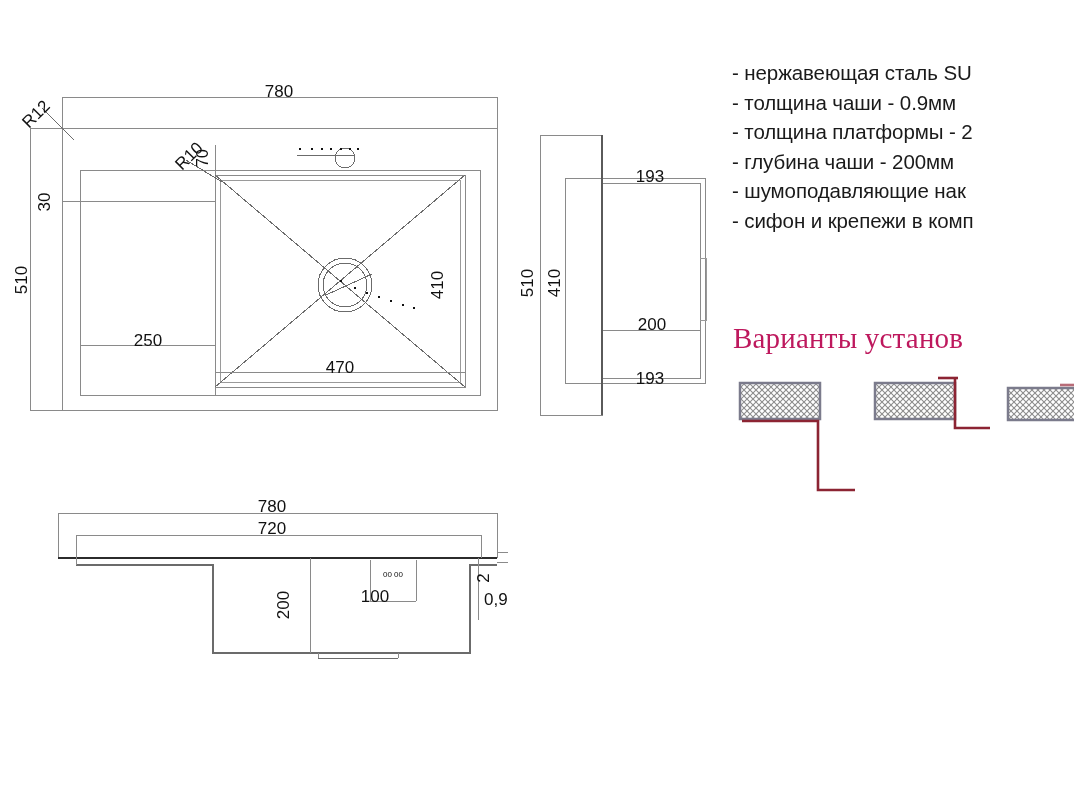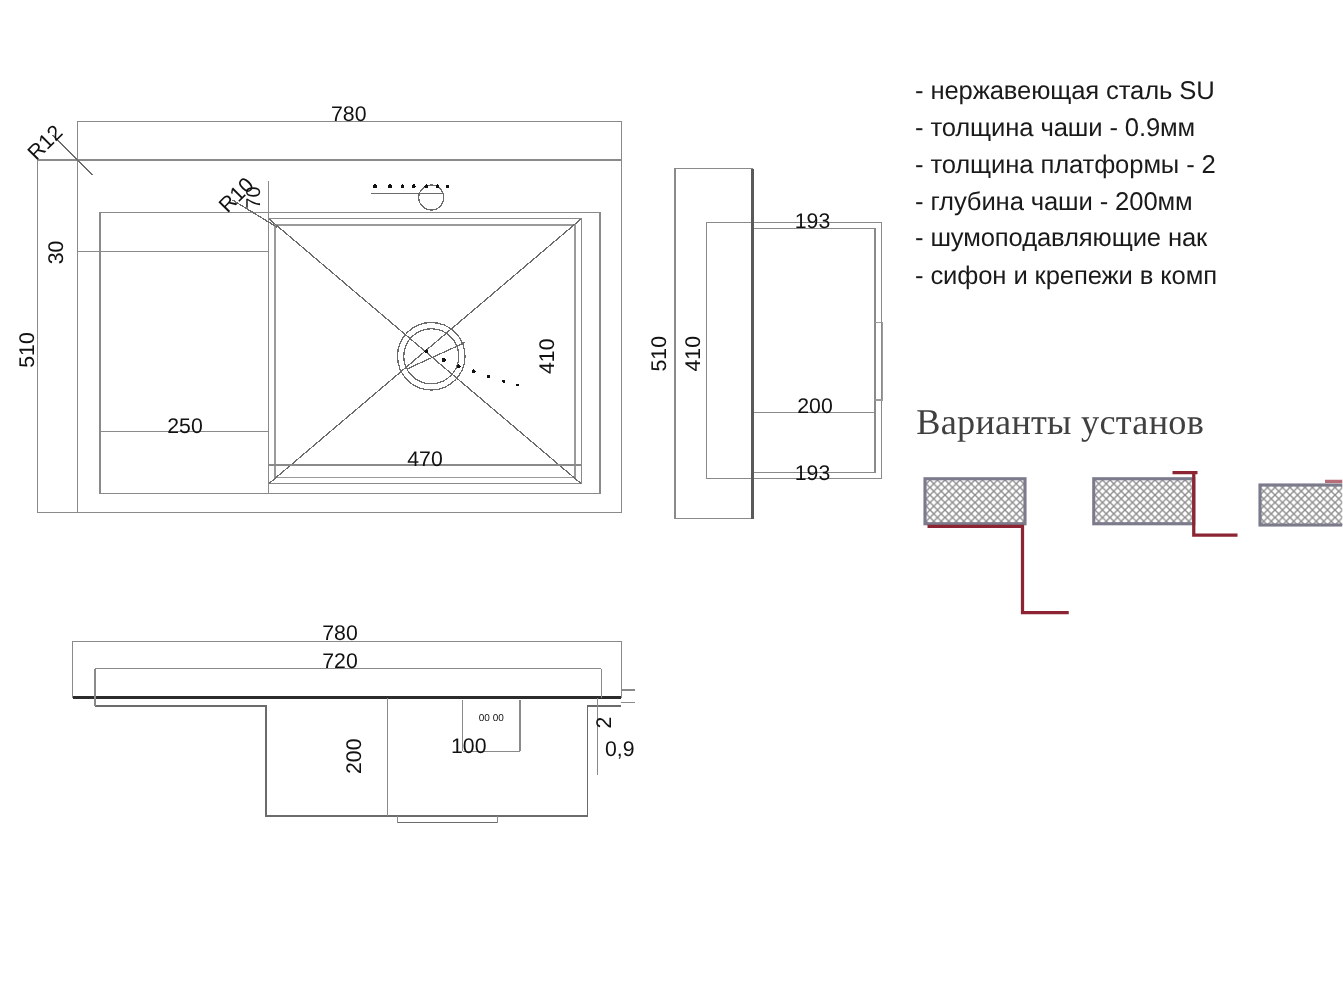--- a/index.html
+++ b/index.html
@@ -36,21 +36,21 @@
     white-space: nowrap;
     letter-spacing: -0.1px;
   }
 
   .install-heading {
     position: absolute;
     left: 733px;
     top: 322px;
     font-family: "Liberation Serif", serif;
     font-size: 29px;
-    color: #404040;
+    color: #be185d;
     white-space: nowrap;
     letter-spacing: 0.2px;
   }
 
   .variants {
     position: absolute;
     left: 0px;
     top: 360px;
     width: 1074px;
     height: 150px;

